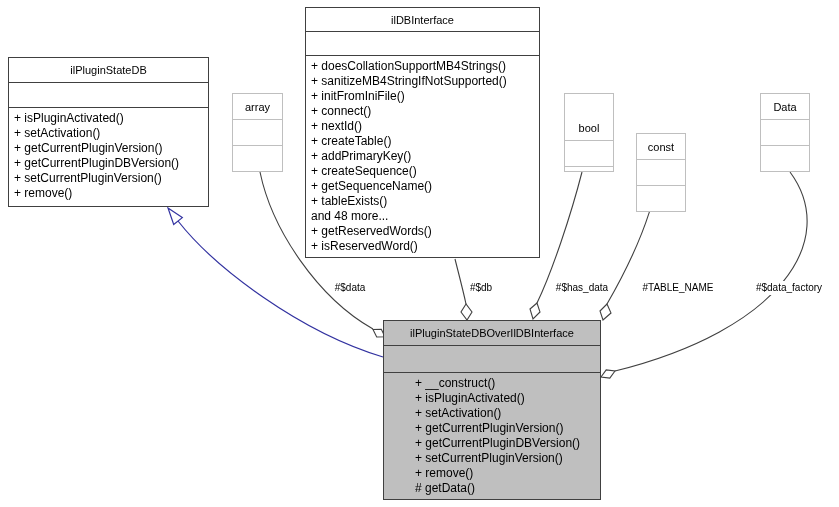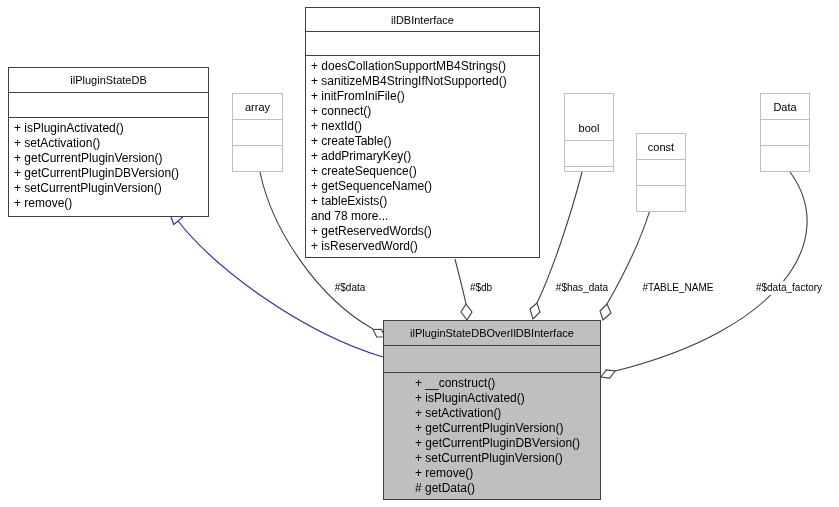--- a/index.html
+++ b/index.html
@@ -80,21 +80,21 @@
     <path class="agg-edge" d="M 582,172 C 571,215 552,272 537,303"></path>
     <polygon class="agg-diamond" points="537,303 530,309 533,319 540,312"></polygon>
 
     <path class="agg-edge" d="M 659,172 C 651,225 622,278 607,304"></path>
     <polygon class="agg-diamond" points="607,304 600,311 603,320 611,313"></polygon>
 
     <path class="agg-edge" d="M 790,172 C 840,240 780,330 615,371"></path>
     <polygon class="agg-diamond" points="615,371 609.8,378.1 601,377 606.2,369.9"></polygon>
   </svg>
 
-  <div class="uml-box" style="left:8px;top:57px;width:201px;height:150px;margin-top:10px;">
+  <div class="uml-box" style="left:8px;top:57px;width:201px;height:150px;">
     <div class="uml-title" style="height:24px;">ilPluginStateDB</div>
     <div class="uml-sep"></div>
     <div class="uml-empty" style="height:24px;"></div>
     <div class="uml-sep"></div>
     <div class="uml-methods" style="flex:1;">
         <div class="method-line">+ isPluginActivated()</div>
         <div class="method-line">+ setActivation()</div>
         <div class="method-line">+ getCurrentPluginVersion()</div>
         <div class="method-line">+ getCurrentPluginDBVersion()</div>
         <div class="method-line">+ setCurrentPluginVersion()</div>
@@ -111,21 +111,21 @@
         <div class="method-line">+ doesCollationSupportMB4Strings()</div>
         <div class="method-line">+ sanitizeMB4StringIfNotSupported()</div>
         <div class="method-line">+ initFromIniFile()</div>
         <div class="method-line">+ connect()</div>
         <div class="method-line">+ nextId()</div>
         <div class="method-line">+ createTable()</div>
         <div class="method-line">+ addPrimaryKey()</div>
         <div class="method-line">+ createSequence()</div>
         <div class="method-line">+ getSequenceName()</div>
         <div class="method-line">+ tableExists()</div>
-        <div class="method-line">and 78 more...</div>
+        <div class="method-line">and 48 more...</div>
         <div class="method-line">+ getReservedWords()</div>
         <div class="method-line">+ isReservedWord()</div>
       </div>
   </div>
 
   <div class="uml-box typebox" style="left:232px;top:93px;width:51px;height:79px;">
     <div class="uml-title" style="height:25px;">array</div>
     <div class="uml-sep"></div>
     <div class="uml-empty" style="height:25px;"></div>
     <div class="uml-sep"></div>

